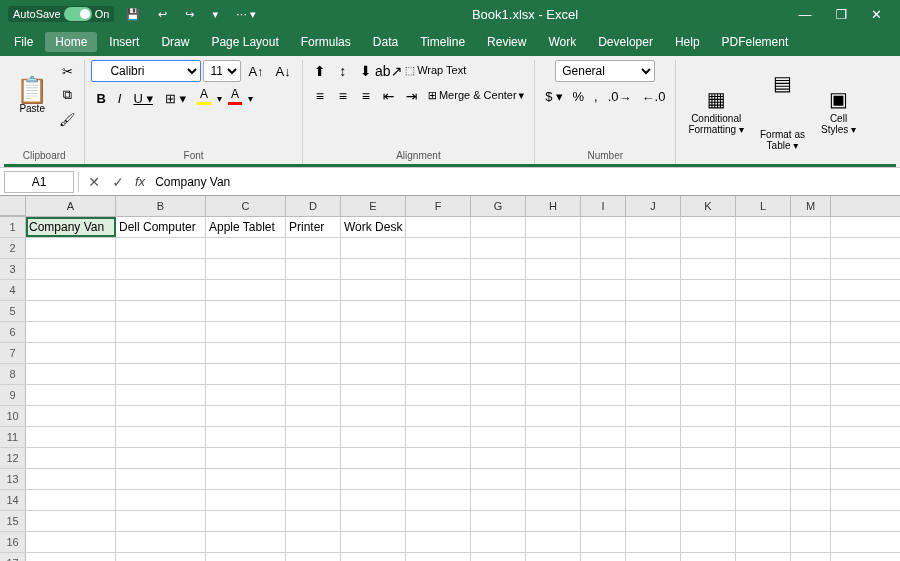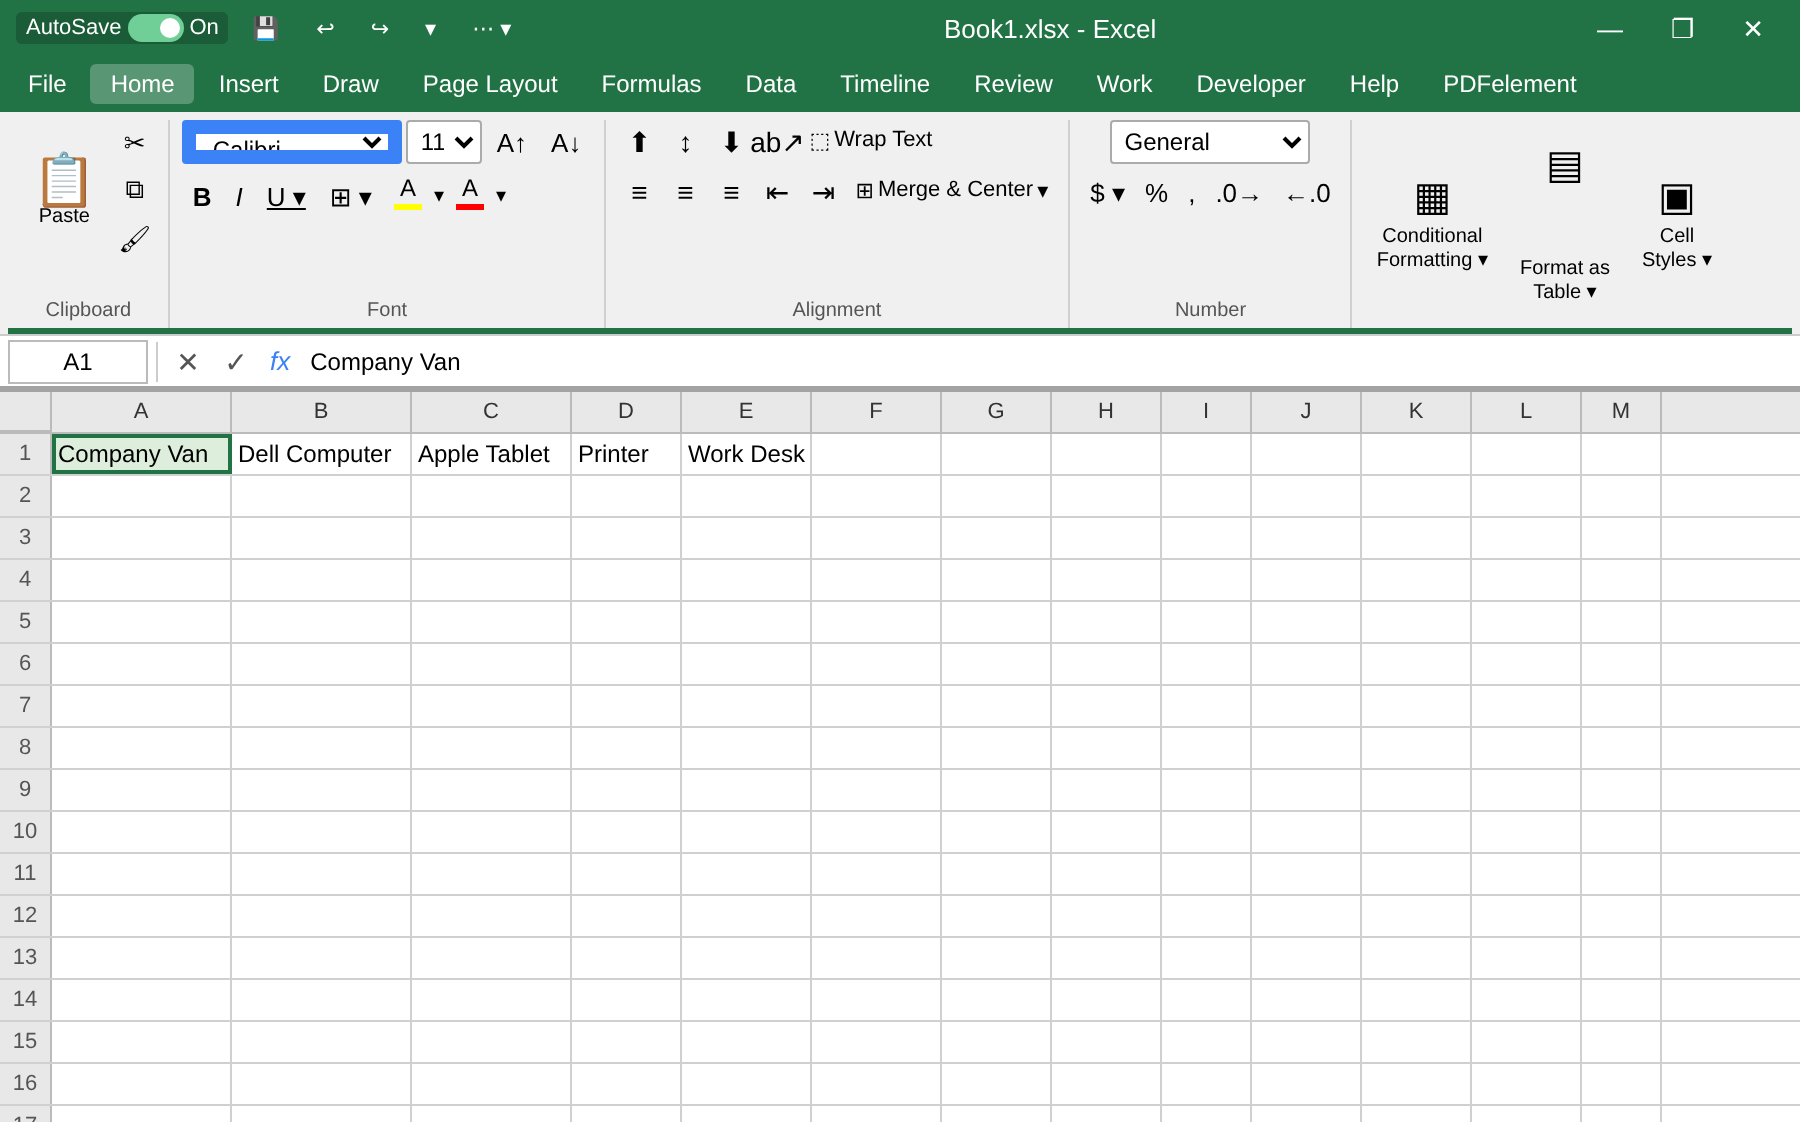--- a/index.html
+++ b/index.html
@@ -98,22 +98,22 @@
     .paste-icon { font-size: 26px; line-height: 1; }
     .paste-label { font-size: 10px; }
 
     .small-btn {
       display: flex; align-items: center; justify-content: center;
       width: 22px; height: 22px; cursor: pointer; border-radius: 3px; font-size: 13px;
     }
 
     
     .font-select {
-      height: 22px; border: 7px solid #3b82f6; border-radius: 2px;
-      padding: 0 4px; font-size: 12px; background: white; width: 110px;
+      height: 22px; border: 1px solid #3b82f6; border-radius: 2px;
+      padding: 0 14px; font-size: 12px; background: white; width: 110px;
     }
     .font-size-select {
       height: 22px; border: 1px solid #ababab; border-radius: 2px;
       padding: 0 2px; font-size: 12px; background: white; width: 38px;
     }
     .font-row { display: flex; align-items: center; gap: 2px; margin-bottom: 2px; }
     .font-btn {
       height: 22px; padding: 0 5px; border: none; background: none;
       cursor: pointer; border-radius: 2px; font-size: 13px;
     }
@@ -150,38 +150,38 @@
       padding: 2px 6px; cursor: pointer; border-radius: 3px; border: none;
       background: none; font-size: 11px; text-align: center;
     }
     .style-icon { font-size: 20px; margin-bottom: 2px; }
 
     
     #formula-bar {
       display: flex;
       align-items: center;
       background: white;
-      border-bottom: 3px solid #a3a3a3;
+      border-bottom: 1px solid #a3a3a3;
       height: 28px;
       padding: 0 4px;
       gap: 2px;
     }
     #cell-ref {
       width: 70px; height: 22px; border: 1px solid #bbb;
       padding: 0 4px; font-size: 12px; text-align: center;
     }
     .formula-sep { width: 1px; background: #ccc; height: 20px; margin: 0 2px; }
     .formula-icon-btn {
       width: 22px; height: 22px; display: flex; align-items: center;
       justify-content: center; cursor: pointer; font-size: 14px; color: #555;
     }
     #formula-input {
       flex: 1; height: 22px; border: none; outline: none; font-size: 12px; padding: 0 4px;
     }
-    .fx-label { font-size: 13px; font-style: italic; color: #3b82f6; padding: 0 4px; }
+    .fx-label { font-size: 13px; font-style: italic; color: #404040; padding: 0 4px; }
 
     
     #spreadsheet {
       display: flex;
       flex-direction: column;
       flex: 1;
       overflow: hidden;
     }
     #col-header-row {
       display: flex;

